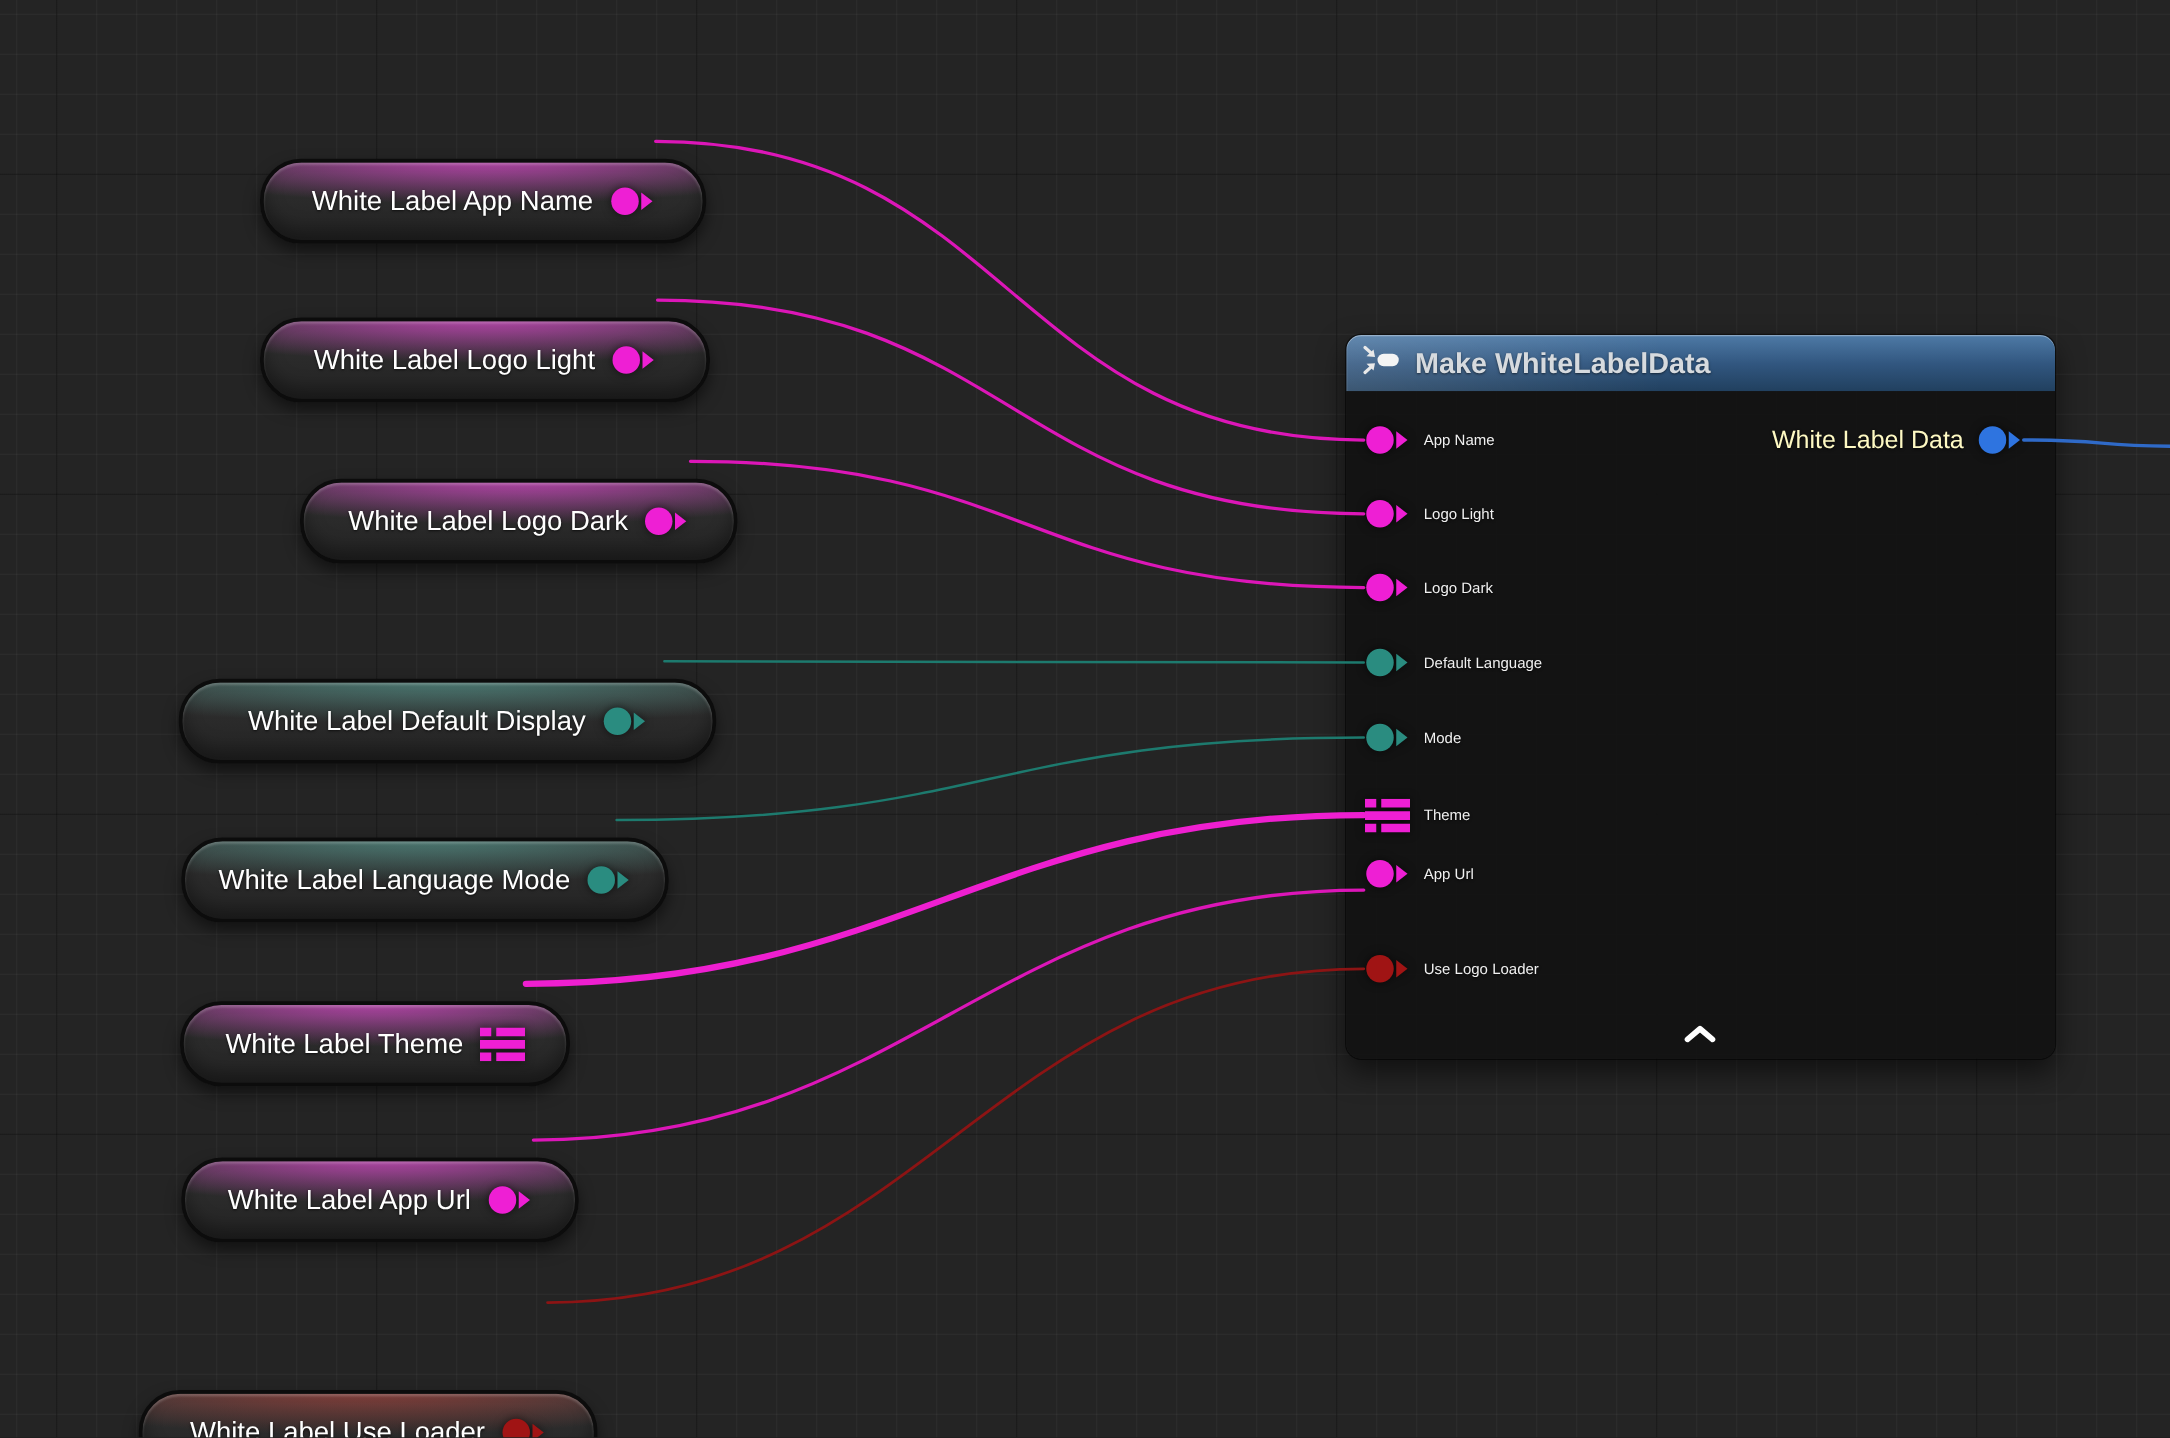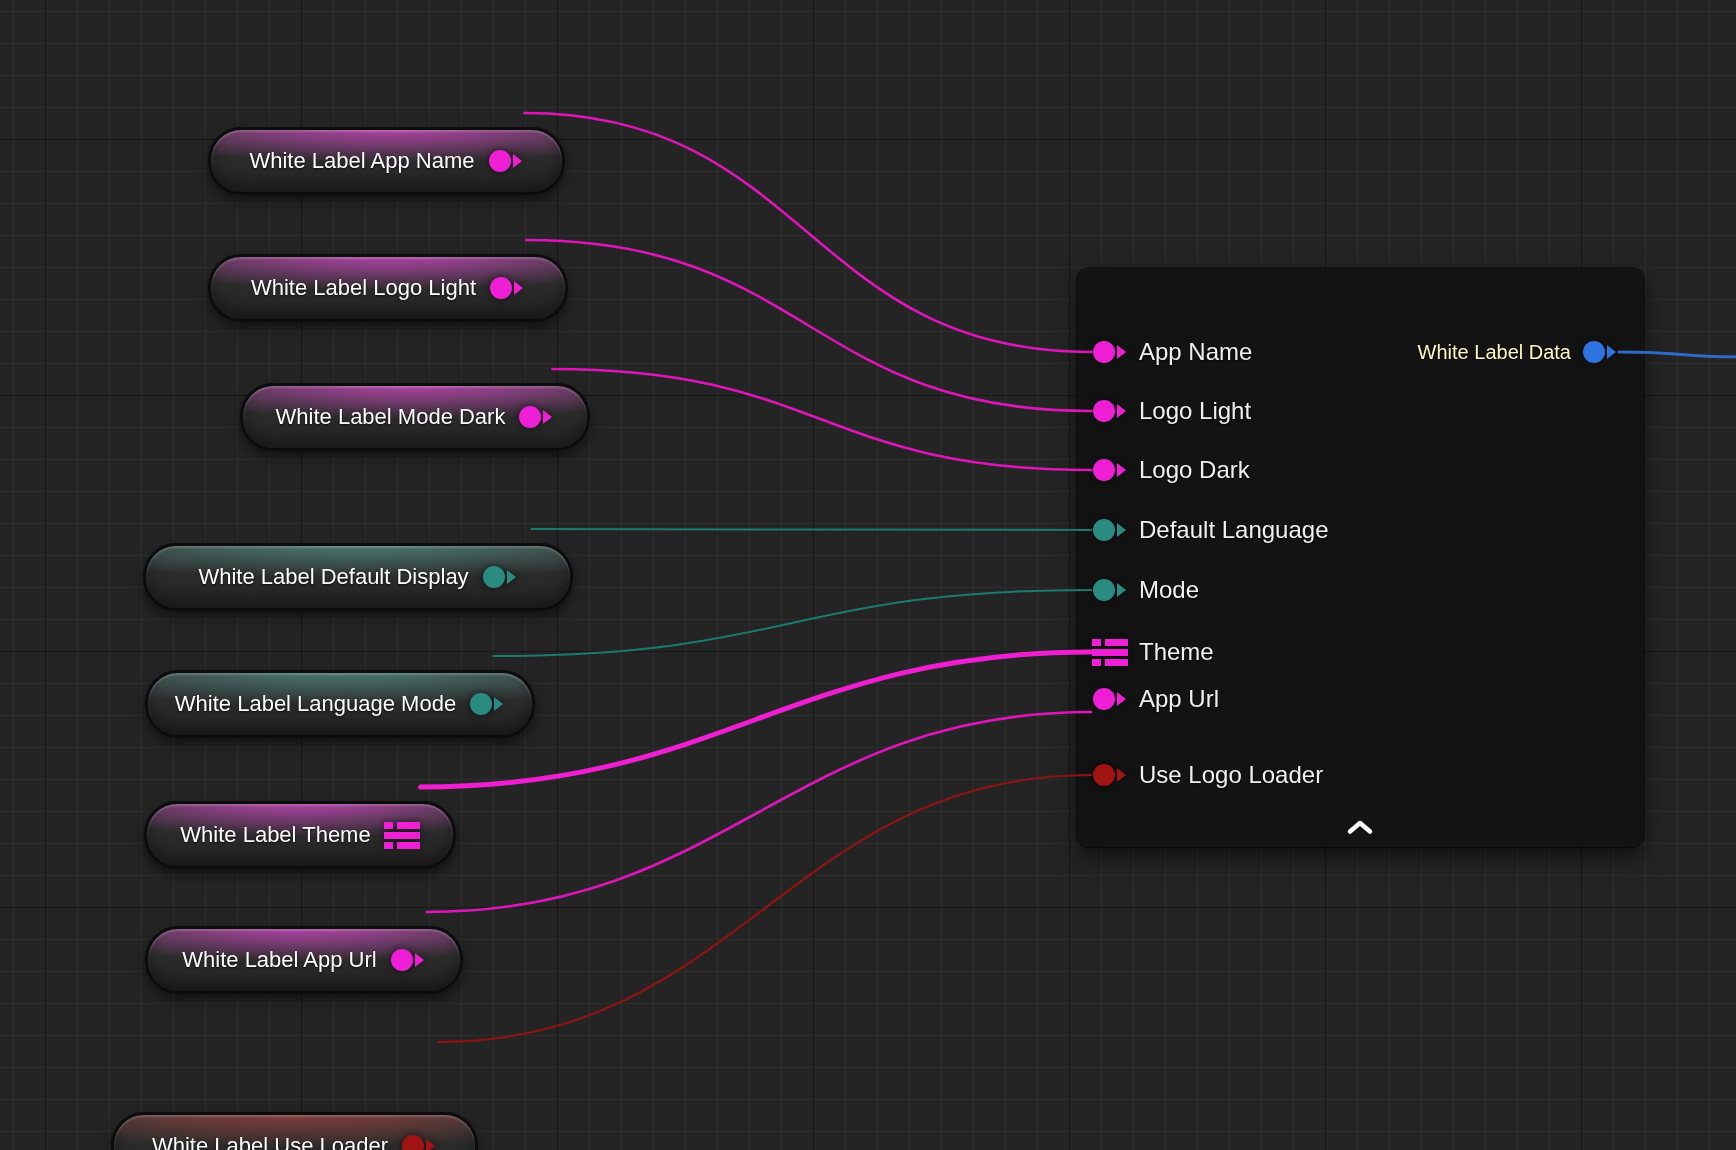--- a/index.html
+++ b/index.html
@@ -46,21 +46,21 @@
     border-radius:12px 12px 0 0;
     background:
       linear-gradient(90deg, rgba(255,255,255,0.12), rgba(255,255,255,0) 45%),
       linear-gradient(180deg,#4e7aa6 0%,#31567f 52%,#21405f 100%);
     box-shadow:inset 0 1px 0 rgba(255,255,255,0.33), inset 1px 0 0 rgba(255,255,255,0.12);
     display:flex;align-items:center;gap:12px;padding:0 13px;
   }
   .mk-title{font-weight:bold;font-size:23px;color:#d6dade;text-shadow:0 1px 2px rgba(0,0,0,0.55);white-space:nowrap;}
   .mk-row{
     position:absolute;left:0;height:50px;display:flex;align-items:center;
-    padding-left:15px;gap:11px;color:#f0f0f0;font-size:24px;white-space:nowrap;
+    padding-left:15px;gap:11px;color:#f0f0f0;font-size:12px;white-space:nowrap;
     text-shadow:0 1px 2px rgba(0,0,0,0.7);
   }
   .mk-out{
     position:absolute;height:50px;display:flex;align-items:center;gap:11px;
     color:#fef9c3;font-size:20px;white-space:nowrap;text-shadow:0 1px 2px rgba(0,0,0,0.7);
   }
   .mk-chevron{position:absolute;cursor:pointer;line-height:0;}
 
   #wire-layer{position:absolute;left:0;top:0;pointer-events:none;}
 </style>
@@ -82,21 +82,21 @@
       <div class="getter" style="left: 208px; top: 206px; width: 360px; height: 68px; --glow: rgba(228,72,212,0.78);">
     <span class="g-label">White Label Logo Light</span>
     <span class="g-pin">
           <svg width="36" height="26" viewBox="0 0 36 26">
             <circle cx="12" cy="13" r="11" fill="#ee1fd4"></circle>
             <path d="M25 6 L34 13 L25 20 Z" fill="#ee1fd4"></path>
           </svg>
         </span>
   </div>
       <div class="getter" style="left: 240px; top: 335px; width: 350px; height: 68px; --glow: rgba(228,72,212,0.78);">
-    <span class="g-label">White Label Mode Dark</span>
+    <span class="g-label">White Label Logo Dark</span>
     <span class="g-pin">
           <svg width="36" height="26" viewBox="0 0 36 26">
             <circle cx="12" cy="13" r="11" fill="#ee1fd4"></circle>
             <path d="M25 6 L34 13 L25 20 Z" fill="#ee1fd4"></path>
           </svg>
         </span>
   </div>
       <div class="getter" style="left: 143px; top: 495px; width: 430px; height: 68px; --glow: rgba(88,170,158,0.62);">
     <span class="g-label">White Label Default Display</span>
     <span class="g-pin">
@@ -141,20 +141,32 @@
     <span class="g-pin">
           <svg width="36" height="26" viewBox="0 0 36 26">
             <circle cx="12" cy="13" r="11" fill="#a01414"></circle>
             <path d="M25 6 L34 13 L25 20 Z" fill="#a01414"></path>
           </svg>
         </span>
   </div>
     </div>
 
   <div id="make-node" style="left: 1077px; top: 268px; width: 567px; height: 579px;">
+    <div class="mk-header">
+      <span>
+        <svg width="30" height="24" viewBox="0 0 30 24">
+          <path d="M2 2 L7 6.5" stroke="#e9e9e9" stroke-width="2.6" stroke-linecap="round" fill="none"></path>
+          <path d="M10 9.5 L8.8 3.6 L3.2 9 Z" fill="#e9e9e9"></path>
+          <path d="M2 22 L7 17.5" stroke="#e9e9e9" stroke-width="2.6" stroke-linecap="round" fill="none"></path>
+          <path d="M10 14.5 L8.8 20.4 L3.2 15 Z" fill="#e9e9e9"></path>
+          <rect x="12" y="7" width="17" height="10" rx="5" fill="#f4f4f4"></rect>
+        </svg>
+      </span>
+      <span class="mk-title">Make WhiteLabelData</span>
+    </div>
 
     <div id="mk-rows">
         <div class="mk-row" style="top: 59px;">
     <span class="mk-pin">
             <svg width="36" height="26" viewBox="0 0 36 26">
               <circle cx="12" cy="13" r="11" fill="#ee1fd4"></circle>
               <path d="M25 6 L34 13 L25 20 Z" fill="#ee1fd4"></path>
             </svg>
           </span>
     <span class="mk-label">App Name</span>

